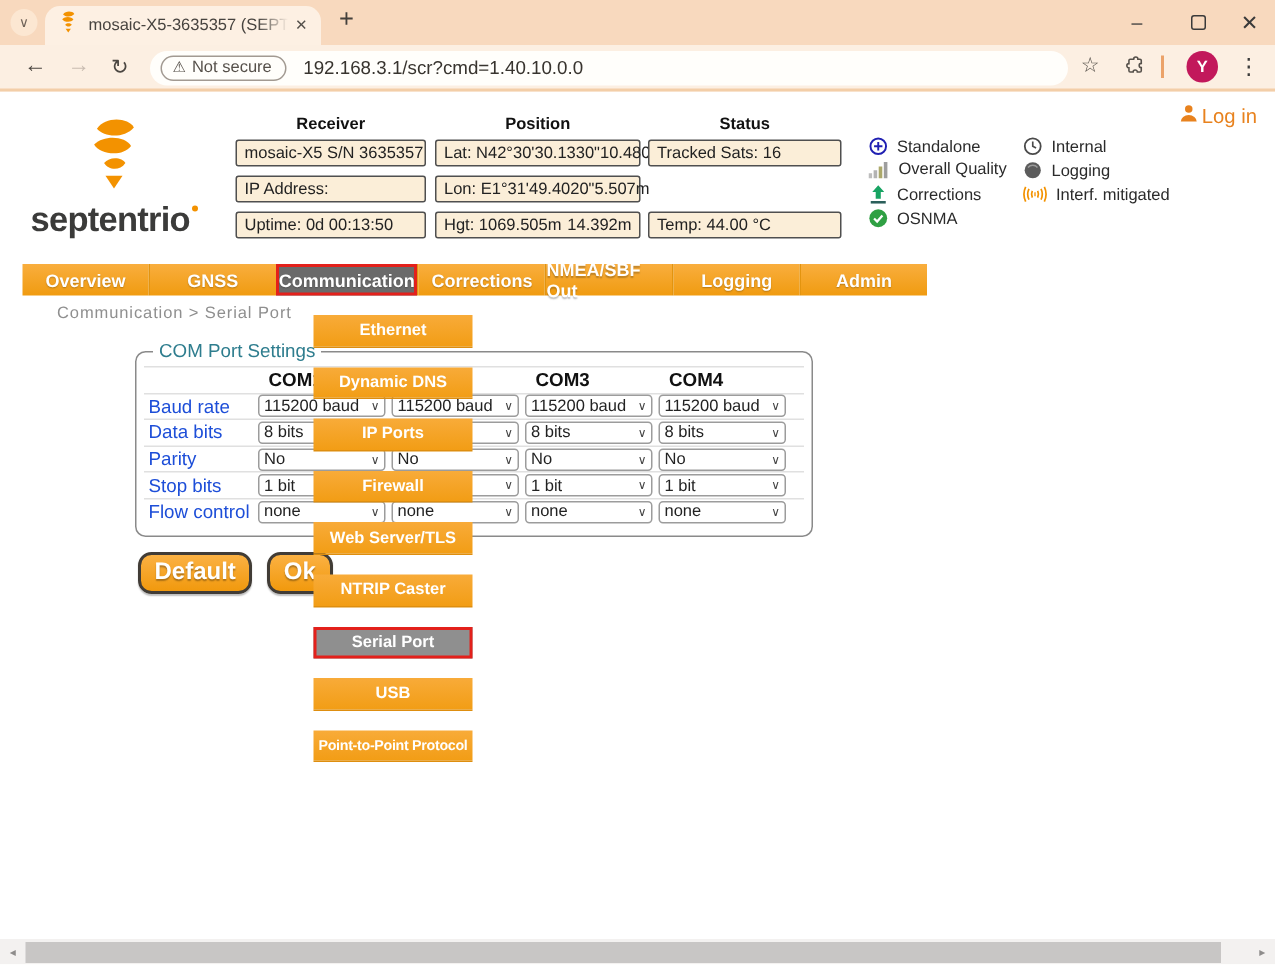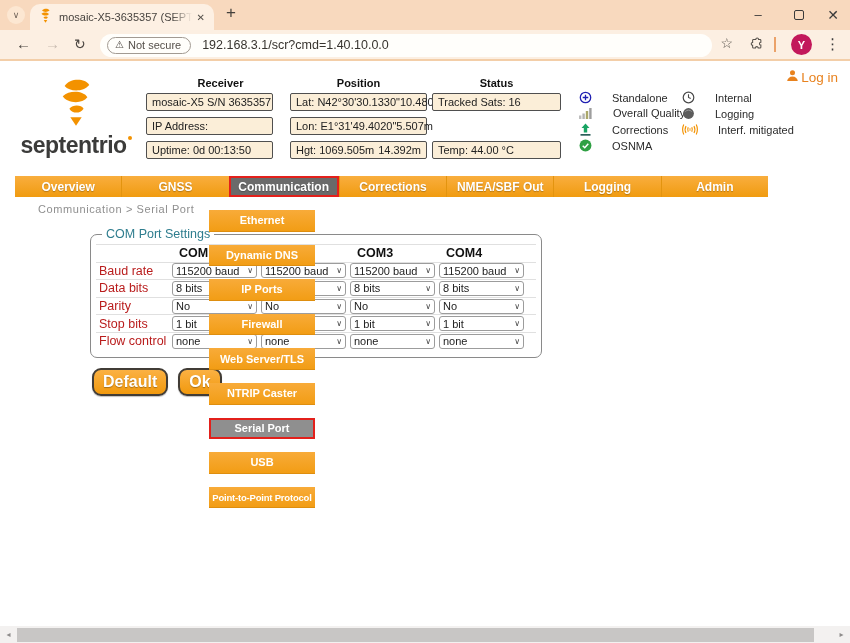--- a/index.html
+++ b/index.html
@@ -43,48 +43,48 @@
            color:#E8821E; font-size:13.5px; }
 
   .logo { position:absolute; left:12px; top:14px; width:128px; text-align:center; }
   .logo-text { font-size:23px; font-weight:600; color:#3B3B3A; letter-spacing:-0.5px; line-height:1; margin-top:3px; }
   .logo-dot { display:inline-block; width:4px; height:4px; border-radius:50%; background:#F39200; vertical-align:top; margin:2px 0 0 1px; }
 
   .col-title { position:absolute; top:14px; font-size:11px; font-weight:bold; text-align:center; color:#111; }
   .ct-receiver { left:157px; width:127px; } .ct-position { left:290px; width:137px; } .ct-status { left:432px; width:129px; }
   .info-box { position:absolute; height:18px; background:#FBEED8; border:1px solid #4F4F4F; border-radius:2px;
               font-size:11px; color:#222; display:flex; align-items:center; padding:0 5px; white-space:nowrap; }
-  .ib-r { left:146px; width:127px; } .ib-p { left:290px; width:137px; justify-content:space-between; } .ib-s { left:432px; width:129px; }
+  .ib-r { left:157px; width:127px; } .ib-p { left:290px; width:137px; justify-content:space-between; } .ib-s { left:432px; width:129px; }
   .row1 { top:30px; } .row2 { top:54px; } .row3 { top:78px; }
 
-  .ind { position:absolute; display:flex; align-items:center; gap:20px; font-size:11px; color:#2B2B2B; white-space:nowrap; }
+  .ind { position:absolute; display:flex; align-items:center; gap:6px; font-size:11px; color:#2B2B2B; white-space:nowrap; }
   .ic1 { left:579px; } .ic2 { left:682px; }
   .ir1 { top:28px; } .ir2 { top:44px; } .ir3 { top:60px; } .ir4 { top:76px; }
 
   
-  .nav { position:absolute; left:15px; top:113px; width:753px; height:21px; display:flex; }
+  .nav { position:absolute; left:15px; top:113px; width:603px; height:21px; display:flex; }
   .nav-tab { flex:1; display:flex; align-items:center; justify-content:center; color:#fff; font-weight:bold; font-size:12px;
              background:linear-gradient(180deg,#F9AE3E,#F09B10); text-shadow:0 1px 1px rgba(0,0,0,.25); }
   .nav-tab + .nav-tab { border-left:1px solid #E3940F; }
   .nav-tab.active { background:#6A6A6A; border:2px solid #E3201B; }
   .breadcrumb { position:absolute; left:38px; top:140px; font-size:11px; color:#8F8F8F; letter-spacing:0.6px; }
 
   
   .menu { position:absolute; left:209px; top:134px; width:106px; z-index:20; }
   .menu-item { height:21.6px; display:flex; align-items:center; justify-content:center; color:#fff; font-weight:bold;
                font-size:11px; background:linear-gradient(180deg,#F8AB39,#F29D15); border-bottom:1px solid #DE8E0F;margin-top:13px; }
   .menu-item.selected { background:#8F8F8F; border:2px solid #E3201B; }
   .menu-item:last-child { font-size:9.5px; letter-spacing:-0.2px; }
 
   
   .fset { position:absolute; left:90px; top:171px; width:452px; height:124px; border:1px solid #8A8A8A; border-radius:7px; }
   .legend { position:absolute; left:11px; top:-8px; background:#fff; padding:0 4px; color:#2E7D8E; font-size:12.5px; }
   .ftable { position:absolute; left:5px; top:9px; width:440px; }
   .trow { display:flex; align-items:center; height:17.6px; border-top:1px solid #E0E0E0; }
-  .trow .lbl { width:76px; font-size:12.5px; color:#b91c1c; padding-left:3px; white-space:nowrap; }
+  .trow .lbl { width:76px; font-size:12.5px; color:#1d4ed8; padding-left:3px; white-space:nowrap; }
   .trow .hcell { width:89px; font-size:12.5px; font-weight:bold; padding-left:7px; color:#111; }
   .cellwrap { width:89px; }
   .fselect { width:85px; height:15px; background:#fff; border:1px solid #9C9C9C; border-radius:3px;
              display:flex; align-items:center; font-size:11px; color:#222; padding:0 3px; white-space:nowrap; overflow:hidden; }
   .fselect .chev { margin-left:auto; font-size:8px; color:#444; flex:0 0 auto; }
 
   .btnrow { position:absolute; left:92px; top:305px; display:flex; gap:10px; }
   .btn { background:linear-gradient(180deg,#FBB143,#F1990D); border:2px solid #413C36; border-radius:9px; color:#fff;
          font-weight:bold; font-size:16px; padding:3px 9px; text-shadow:0 1px 1px rgba(0,0,0,.3); box-shadow:0 1px 1px rgba(0,0,0,.25); }
 

